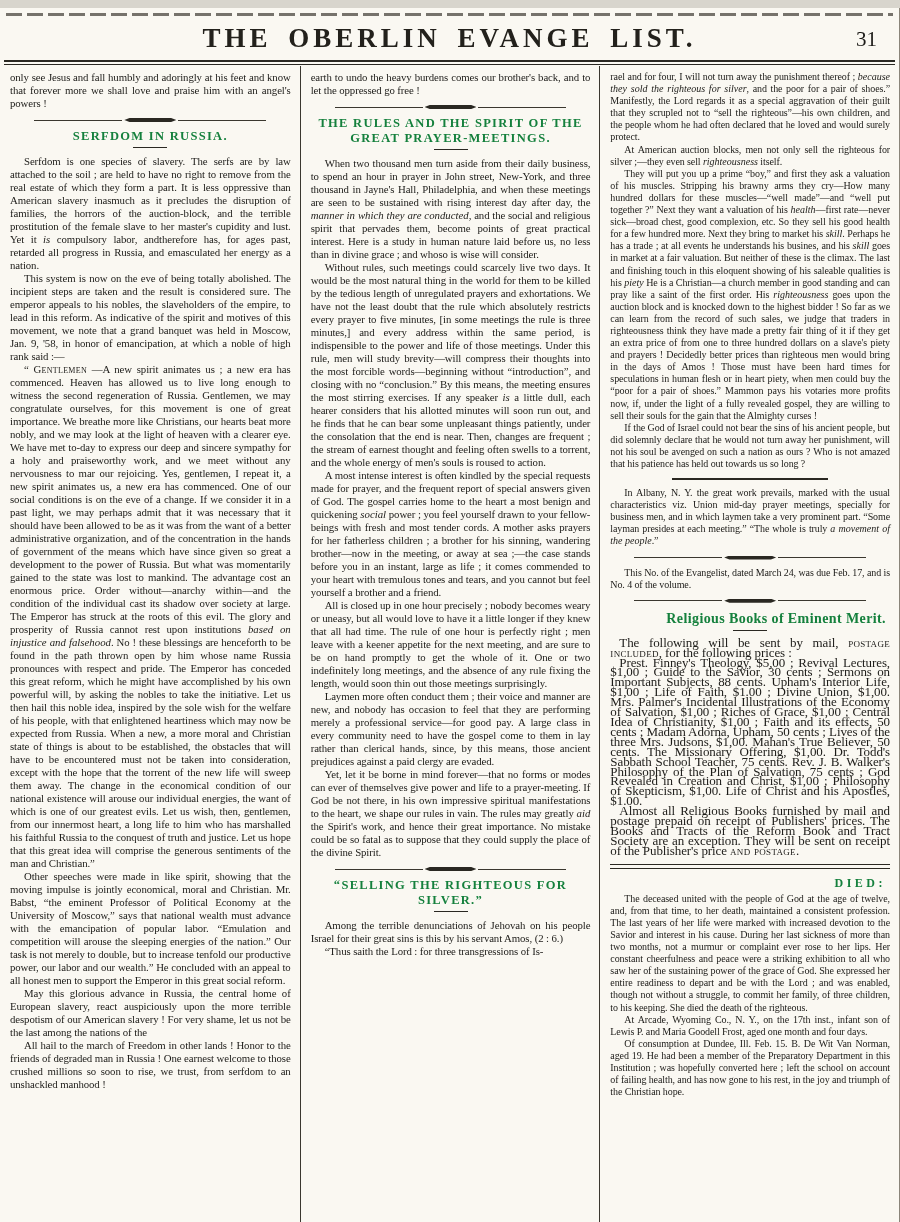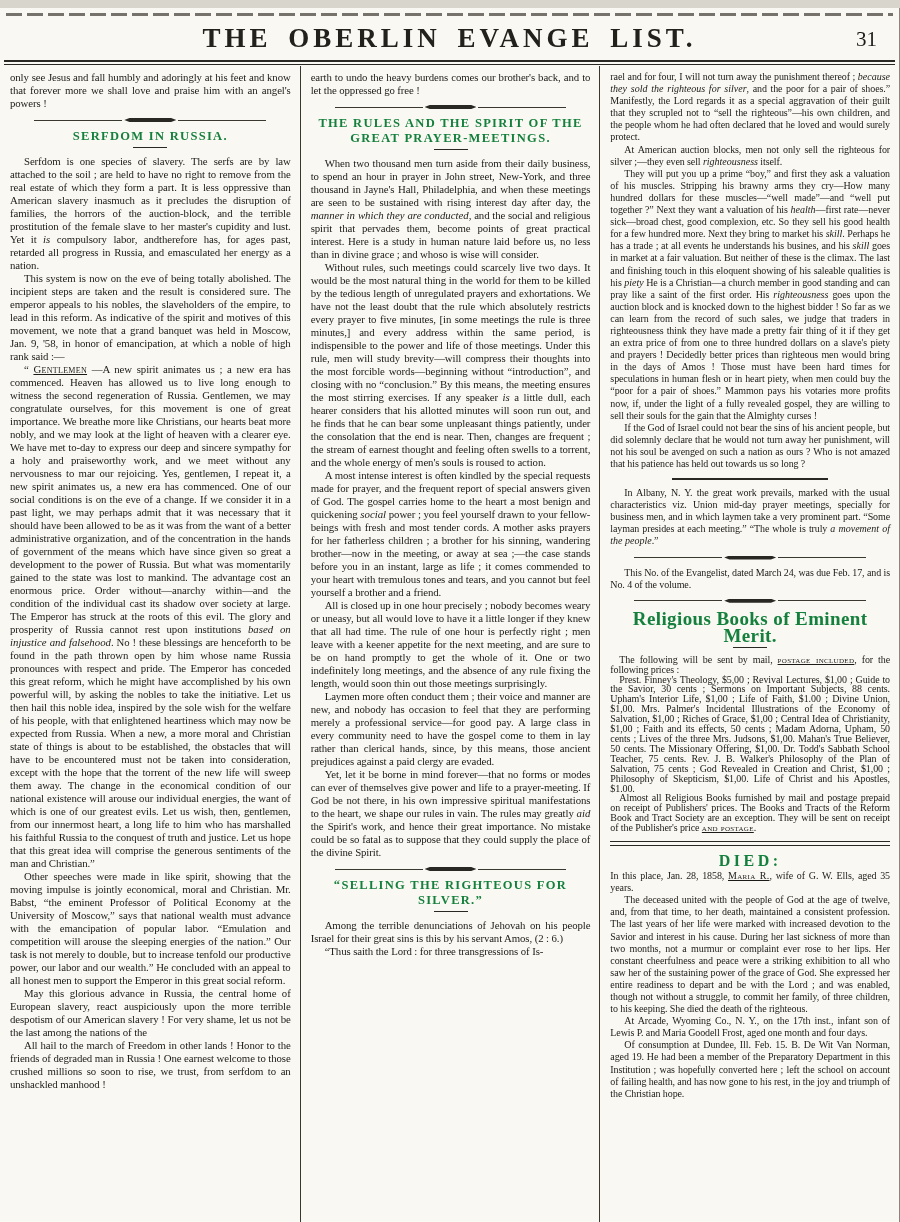--- a/index.html
+++ b/index.html
@@ -27,41 +27,41 @@
   .col {
     box-sizing:border-box; width:300px; padding:5px 9px 0 10px;
     overflow:hidden; text-align:justify;
     font-size:10.8px; line-height:13px; letter-spacing:-0.1px;
   }
   .col + .col { border-left:1px solid #3a372f; }
   .col:nth-child(3) { font-size:10px; line-height:12.1px; }
 
   .para { margin:0; text-indent:14px; }
   .para.flush { text-indent:0; }
-  .para.fine { font-size:10px; line-height:9.9px; text-indent:9px; letter-spacing:-0.1px; }
+  .para.fine { font-size:13px; line-height:9.9px; text-indent:9px; letter-spacing:-0.1px; }
 
   .heading {
     margin:7px 4px 2px; text-align:center; text-indent:0;
     font-size:12.5px; font-weight:bold; letter-spacing:1.3px; line-height:15px;
     color:#15803d;
   }
-  .heading.book { font-size:19px; letter-spacing:.4px; line-height:17px; }
-  .heading.died { font-size:16px; letter-spacing:3.5px; }
+  .heading.book { font-size:14px; letter-spacing:.4px; line-height:17px;text-align:right; }
+  .heading.died { font-size:12px; letter-spacing:3.5px;text-align:right; }
 
   .rule-short { width:34px; height:0; border-top:1px solid #2a2822; margin:3px auto 7px; }
   .rule-fancy { display:flex; align-items:center; justify-content:center; margin:8px 24px 7px; }
   .rule-fancy .fr-l { flex:0 1 88px; height:1px; background:#3a372f; }
   .rule-fancy .fr-c {
     width:52px; height:4px; margin:0 2px; background:#2a2822;
     clip-path:polygon(0 50%,10% 0,90% 0,100% 50%,90% 100%,10% 100%);
   }
   .rule-bar { width:56%; height:0; border-top:2px solid #2a2822; margin:8px auto 7px; }
   .rule-double { height:3px; border-top:1px solid #2a2822; border-bottom:1px solid #2a2822; margin:8px 0 5px; }
 
-  .sc { font-variant:small-caps; letter-spacing:.3px;text-decoration:underline; }
+  .sc { font-variant:small-caps; letter-spacing:.3px; }
   i { letter-spacing:0; }
 </style>
 </head>
 <body>
 
 <div class="page">
   <div class="top-rule"></div>
   <div class="masthead-row">
     <div class="masthead-title">THE OBERLIN EVANGE LIST.</div>
     <div class="page-number">31</div>
@@ -127,19 +127,18 @@
           <span class="fr-c"></span>
           <span class="fr-l"></span>
         </div>
         <h2 class="heading book">Religious Books of Eminent Merit.</h2>
         <div class="rule-short"></div>
         <p class="para fine">The following will be sent by mail, <span class="sc">postage included</span>, for the following prices :</p>
         <p class="para fine">Prest. Finney's Theology, $5,00 ;  Revival Lectures, $1,00 ;  Guide to the Savior, 30 cents ;  Sermons on Important Subjects, 88 cents. Upham's Interior Life, $1,00 ;  Life of Faith, $1.00 ;  Divine Union, $1,00.   Mrs. Palmer's Incidental Illustrations of the Economy of Salvation, $1,00 ;  Riches of Grace, $1,00 ;  Central Idea of Christianity, $1,00 ;  Faith and its effects, 50 cents ;  Madam Adorna, Upham, 50 cents ;  Lives of the three Mrs. Judsons, $1,00.   Mahan's True Believer, 50 cents.  The Missionary Offering, $1,00.   Dr. Todd's Sabbath School Teacher, 75 cents.  Rev. J. B. Walker's Philosophy of the Plan of Salvation, 75 cents ;  God Revealed in Creation and Christ, $1,00 ;  Philosophy of Skepticism, $1,00.  Life of Christ and his Apostles, $1.00.</p>
         <p class="para fine">Almost all Religious Books furnished by mail and postage prepaid on receipt of Publishers' prices.  The Books and Tracts of the Reform Book and Tract Society are an exception.  They will be sent on receipt of the Publisher's price <span class="sc">and postage</span>.</p>
         <div class="rule-double"></div>
         <h2 class="heading died">DIED:</h2>
-        <p class="para flush">In this place, Jan. 28, 1858, <span class="sc">Maria R.</span>, wife of G. W. Ells, aged 35 years.</p>
         <p class="para">The deceased united with the people of God at the age of twelve, and, from that time, to her death, maintained a consistent profession.  The last years of her life were marked with increased devotion to the Savior and interest in his cause.  During her last sickness of more than two months, not a murmur or complaint ever rose to her lips.  Her constant cheerfulness and peace were a striking exhibition to all who saw her of the sustaining power of the grace of God. She expressed her entire readiness to depart and be with the Lord ; and was enabled, though not without a struggle, to commit her family, of three children, to his keeping.  She died the death of the righteous.</p>
         <p class="para">At Arcade, Wyoming Co., N. Y., on the 17th inst., infant son of Lewis P. and Maria Goodell Frost, aged one month and four days.</p>
         <p class="para">Of consumption at Dundee, Ill. Feb. 15.  B. De Wit Van Norman, aged 19.   He had been a member of the Preparatory Department in this Institution ; was hopefully converted here ; left the school on account of failing health, and has now gone to his rest, in the joy and triumph of the Christian hope.</p>
       </div>
   </div>
 </div>
 
 </body></html>

